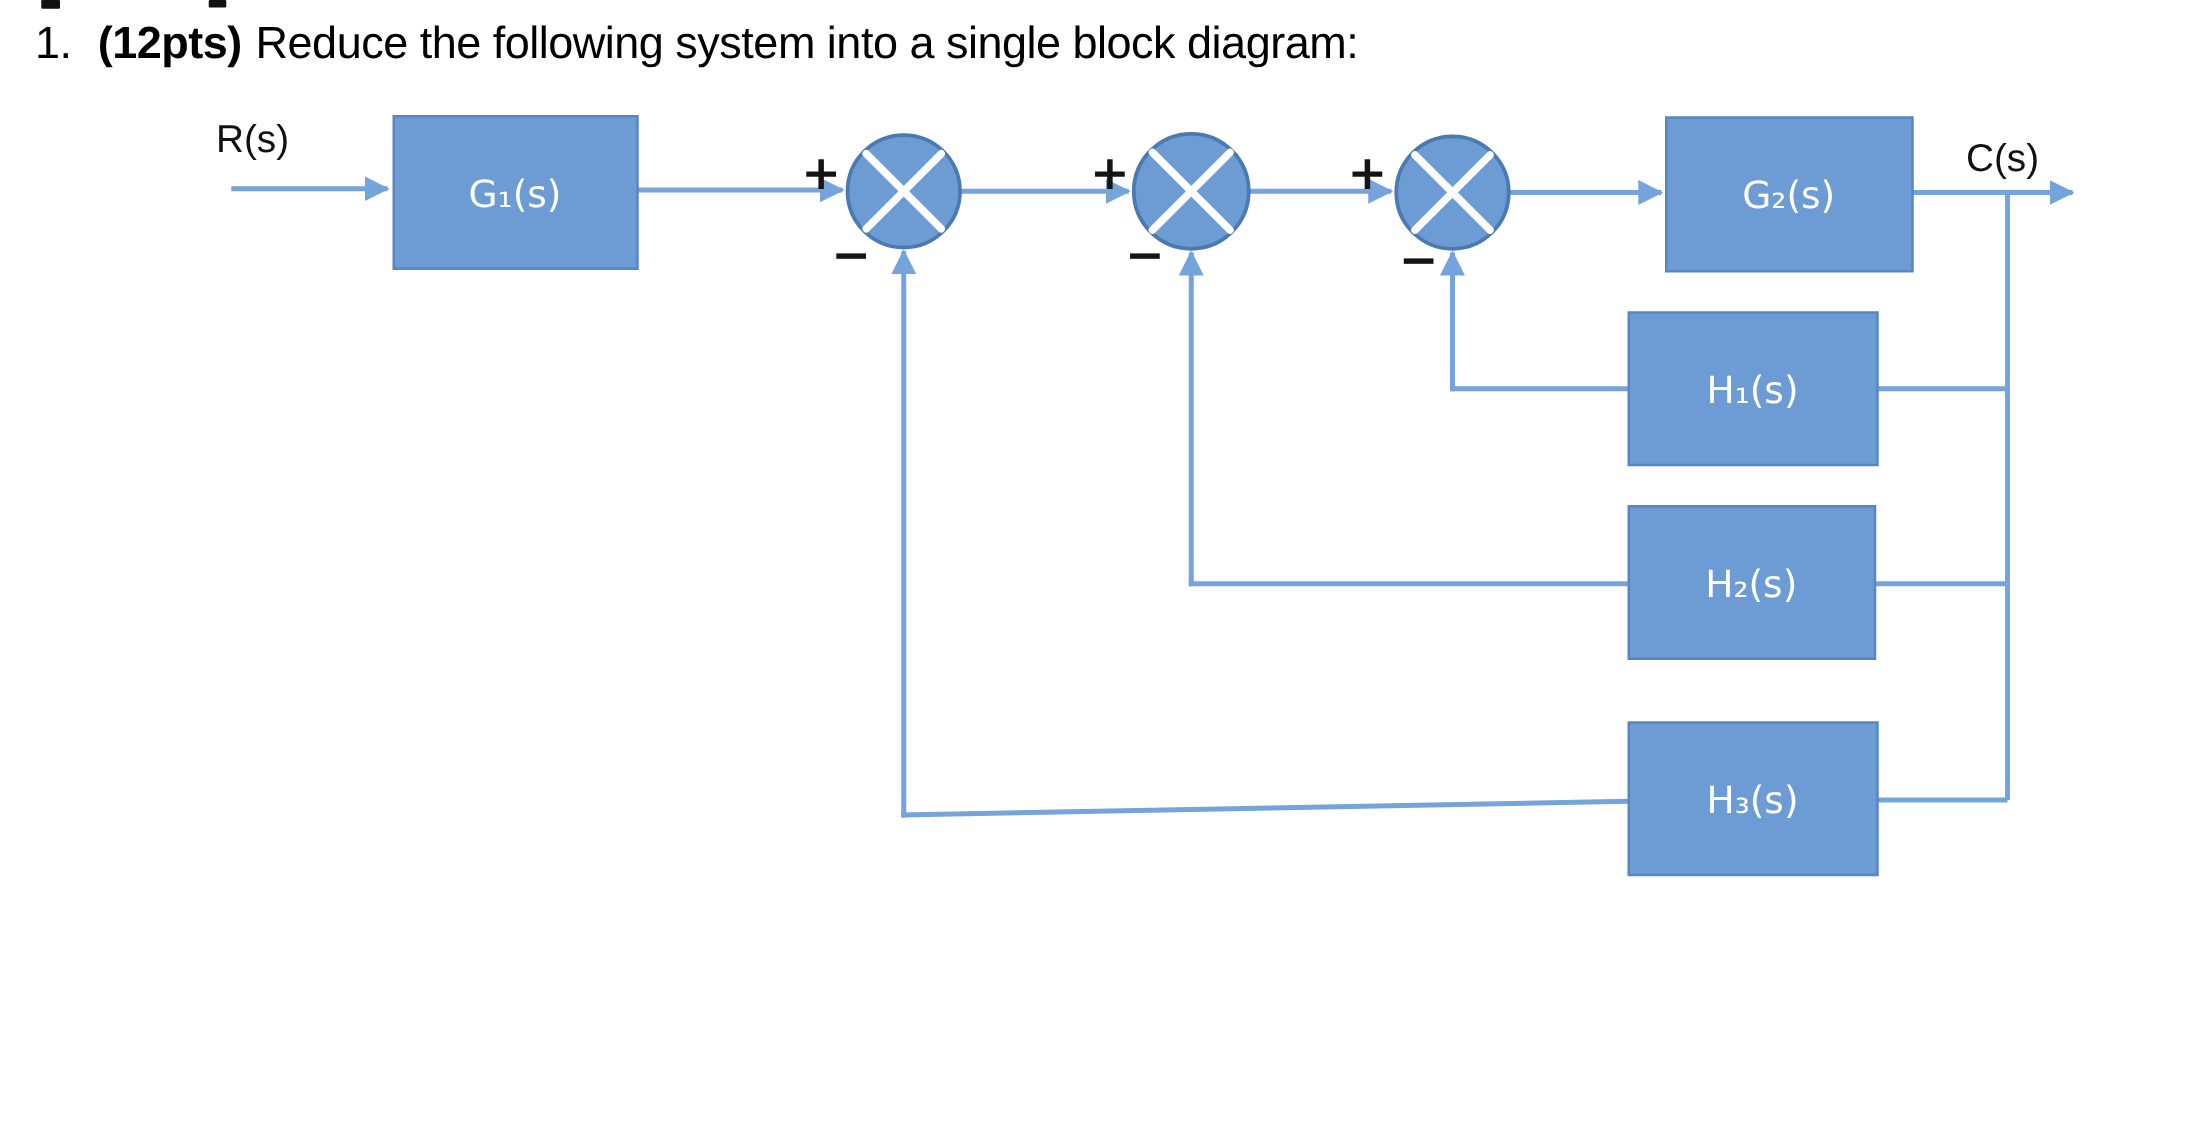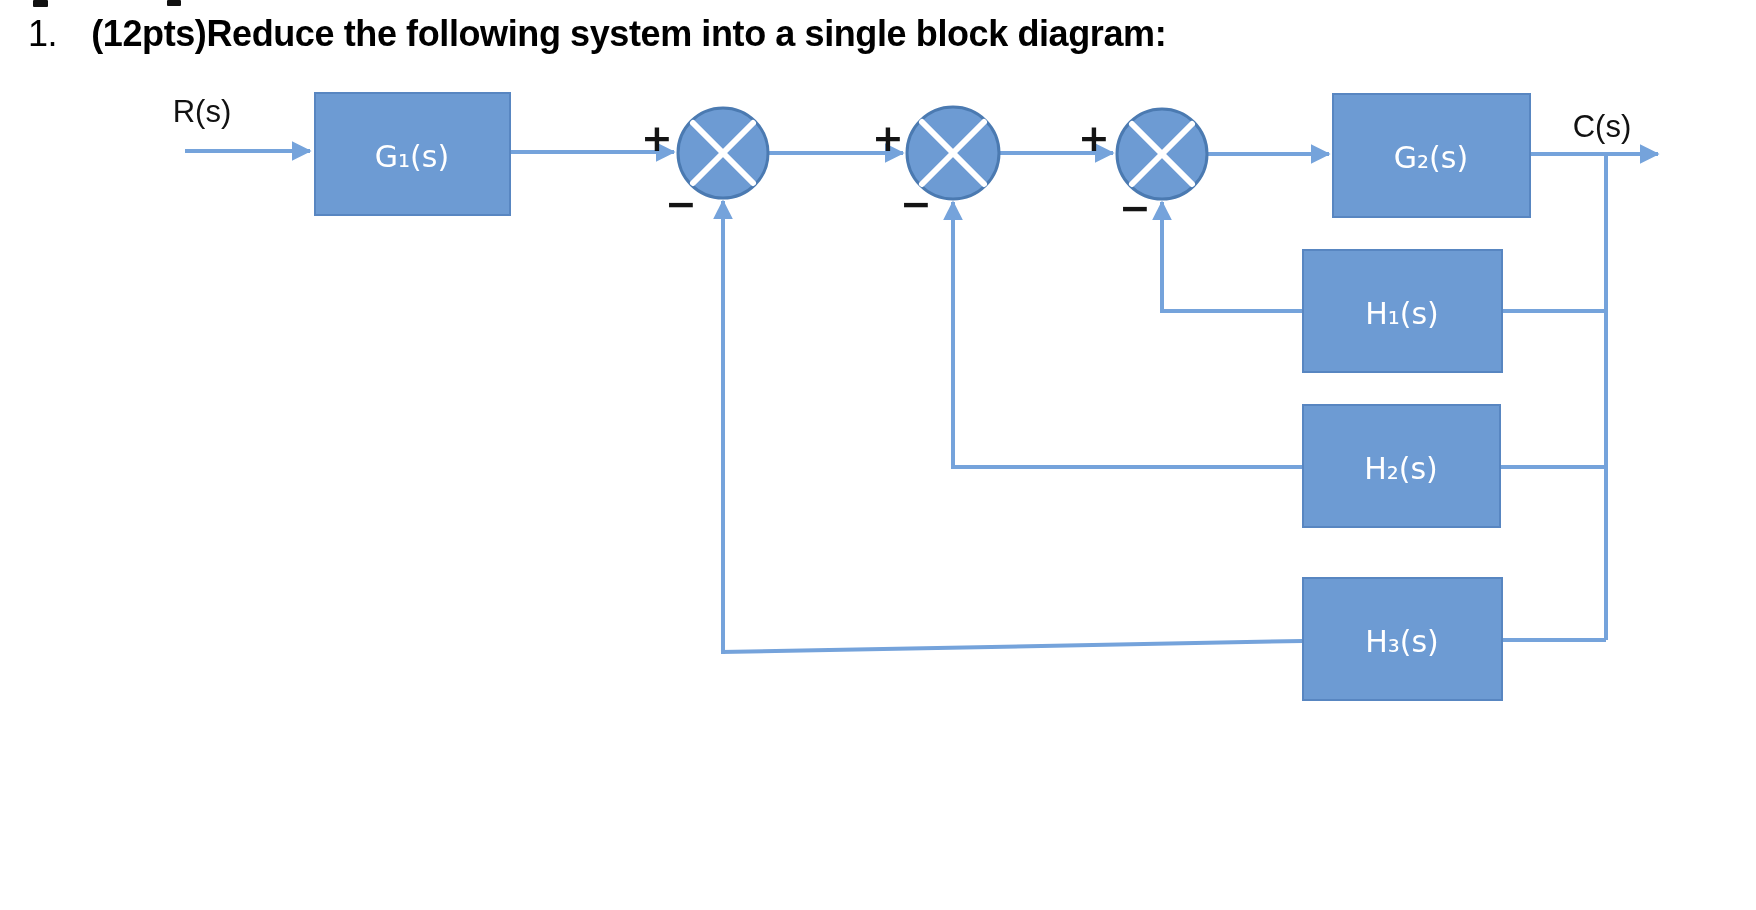--- a/index.html
+++ b/index.html
@@ -11,22 +11,22 @@
     overflow:hidden;
   }
   .title-line{
     position:absolute;left:28px;top:12px;
     display:flex;align-items:baseline;
     font-size:36px;line-height:1.2;color:var(--title-text,#000);
     letter-spacing:-0.4px;
     white-space:nowrap;
   }
   .title-number{font-weight:400;}
-  .title-points{font-weight:700;margin-left:34px;}
-  .title-text{font-weight:700;}
+  .title-points{font-weight:700;margin-left:21px;}
+  .title-text{font-weight:400;margin-left:11px;}
   .artifact{
     position:absolute;top:0;height:7px;background:#111;border-radius:1px;
   }
   .artifact.a1{left:33px;width:15px;}
   .artifact.a2{left:167px;width:14px;height:6px;}
   svg.diagram{position:absolute;left:0;top:0;}
   .blk{fill:var(--block-fill,#6d9bd3);stroke:var(--block-border,#5886c1);stroke-width:2px;}
   .sum{fill:var(--sum-fill,#6d9bd3);stroke:var(--sum-border,#4b7ab1);stroke-width:3px;}
   .xline{stroke:#ffffff;stroke-width:6px;stroke-linecap:round;}
   .wire{stroke:var(--line,#75a3db);stroke-width:4px;fill:none;}

